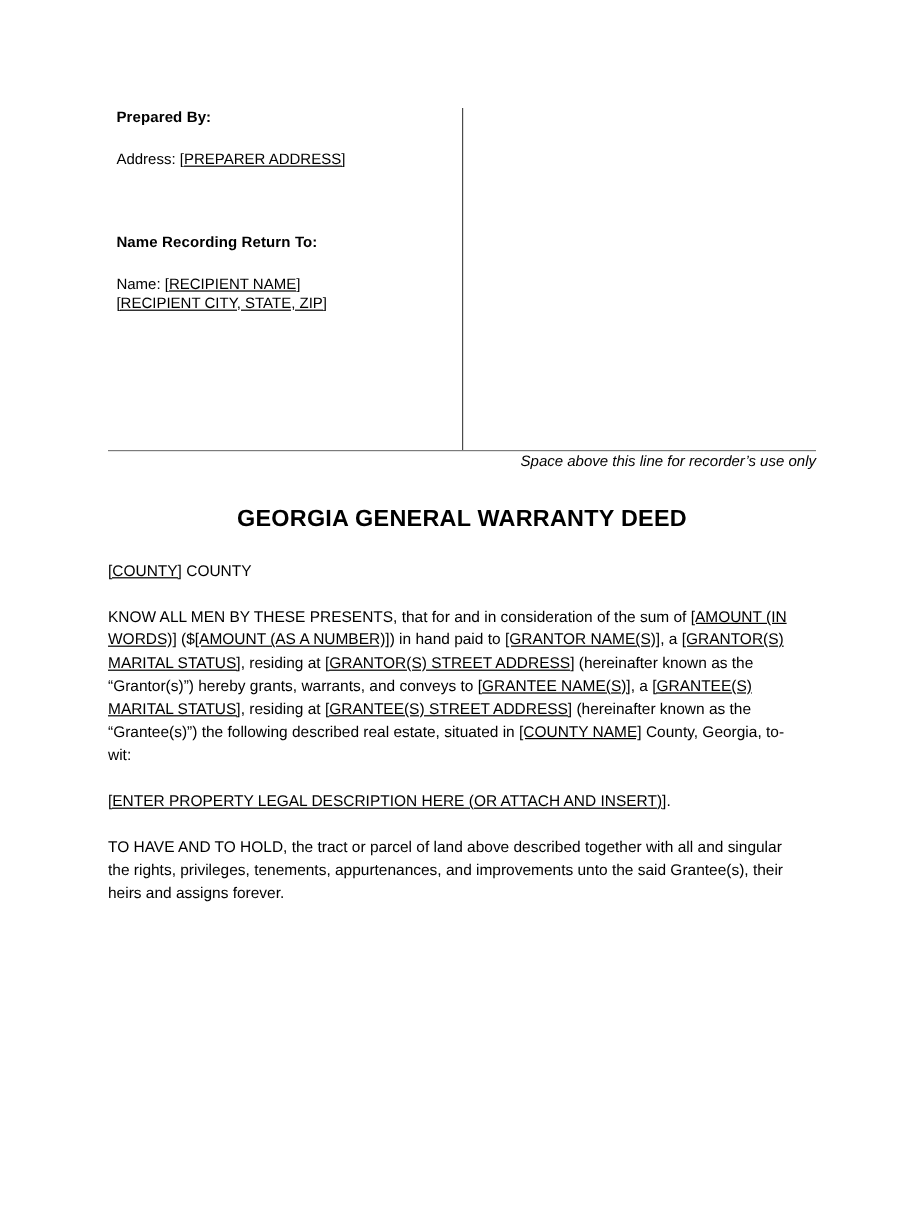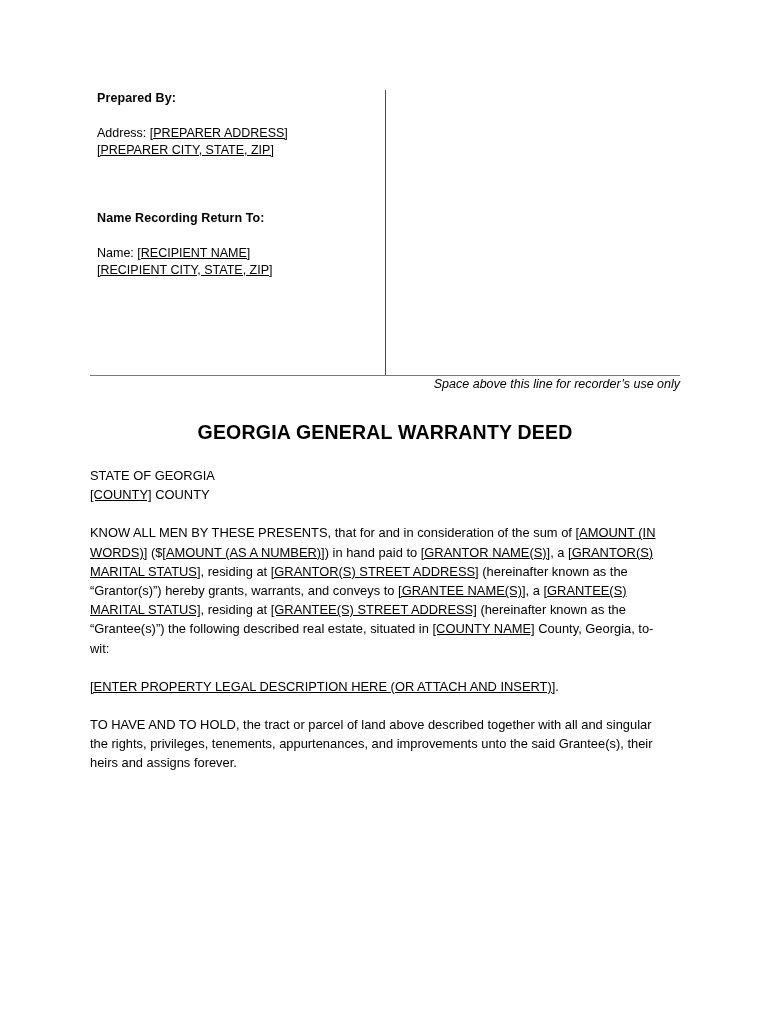--- a/index.html
+++ b/index.html
@@ -135,23 +135,20 @@
 
   <div class="recorder-block">
 
     <div class="recorder-col">
 
       <div class="block-heading">Prepared By:</div>
       <div class="spacer-sm"></div>
       <div class="block-line">
         <span>Address: </span><u class="fill">[PREPARER ADDRESS]</u>
       </div>
-      <div class="block-line">
-        <u class="fill">[PREPARER CITY, STATE, ZIP]</u>
-      </div>
 
       <div class="spacer-md"></div>
 
       <div class="block-heading">Name Recording Return To:</div>
       <div class="spacer-sm"></div>
       <div class="block-line">
         <span>Name: </span><u class="fill">[RECIPIENT NAME]</u>
       </div>
       <div class="block-line">
         <u class="fill">[RECIPIENT CITY, STATE, ZIP]</u>
@@ -163,21 +160,20 @@
     <div class="recorder-divider-h"></div>
   </div>
 
   <div class="recorder-note">Space above this line for recorder’s use only</div>
 
   <div class="doc-title">GEORGIA GENERAL WARRANTY DEED</div>
 
   <div class="body-text">
 
     <div class="jurisdiction">
-      <div>STATE OF GEORGIA</div>
       <div><u class="fill">[COUNTY]</u><span> COUNTY</span></div>
     </div>
 
     <p><span>KNOW ALL MEN BY THESE PRESENTS, that for and in consideration of the sum of </span><u class="fill">[AMOUNT (IN WORDS)]</u><span> ($</span><u class="fill">[AMOUNT (AS A NUMBER)]</u><span>) in hand paid to </span><u class="fill">[GRANTOR NAME(S)]</u><span>, a </span><u class="fill">[GRANTOR(S) MARITAL STATUS]</u><span>, residing at </span><u class="fill">[GRANTOR(S) STREET ADDRESS]</u><span> (hereinafter known as the “Grantor(s)”) hereby grants, warrants, and conveys to </span><u class="fill">[GRANTEE NAME(S)]</u><span>, a </span><u class="fill">[GRANTEE(S) MARITAL STATUS]</u><span>, residing at </span><u class="fill">[GRANTEE(S) STREET ADDRESS]</u><span> (hereinafter known as the “Grantee(s)”) the following described real estate, situated in </span><u class="fill">[COUNTY NAME]</u><span> County, Georgia, to-wit:</span></p>
 
     <p><u class="fill">[ENTER PROPERTY LEGAL DESCRIPTION HERE (OR ATTACH AND INSERT)]</u><span>.</span></p>
 
 
     <p>TO HAVE AND TO HOLD, the tract or parcel of land above described together with all and singular the rights, privileges, tenements, appurtenances, and improvements unto the said Grantee(s), their heirs and assigns forever.</p>
 

